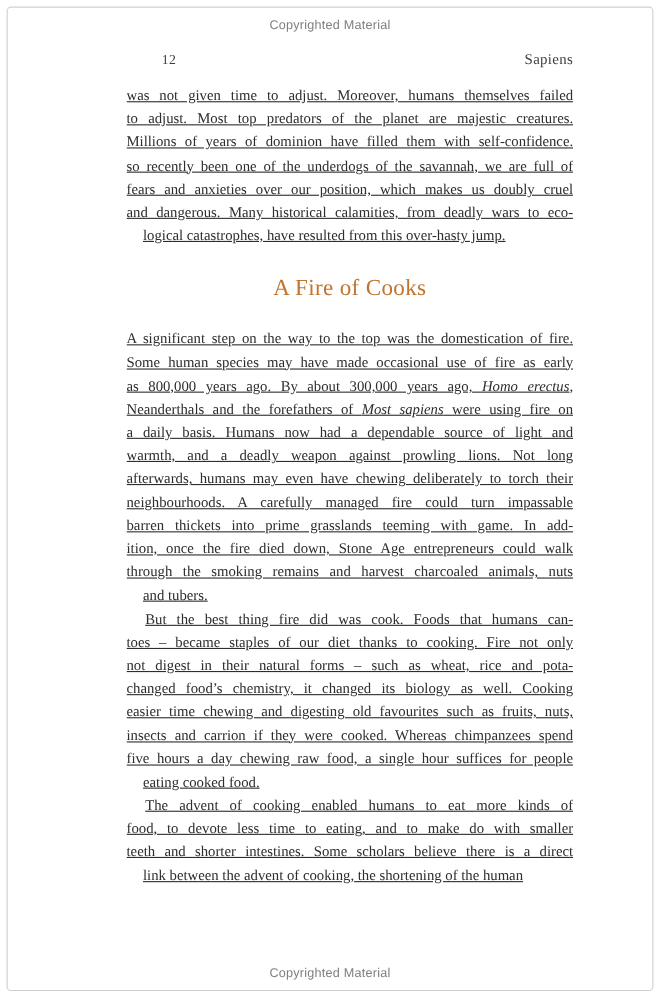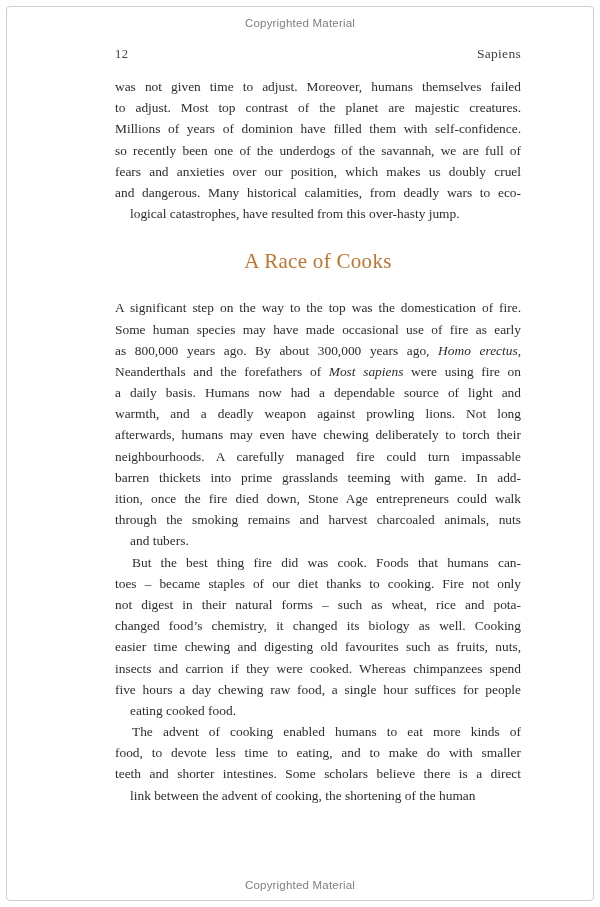--- a/index.html
+++ b/index.html
@@ -34,35 +34,36 @@
     left: 115px;
     width: 406px;
     top: 46px;
   }
   .pagehead {
     display: flex;
     justify-content: space-between;
     align-items: baseline;
     color: #3f3f3f;
   }
-  .pagehead .pagenum { font-size: 12.5px; letter-spacing: 0.4px; }
+  .pagehead .pagenum { font-size: 12.5px; letter-spacing: 0.4px; margin-left: 32px; }
   .pagehead .runtitle { font-size: 13.5px; letter-spacing: 0.3px; }
   .bodytext {
     margin-top: 14px;
     font-size: 13.4px;
     line-height: 21.2px;
     color: #2d2d2d;
   }
   .para { margin: 0; }
   .para.indent .line:first-child { text-indent: 17px; }
   .line {
     text-align: justify;
     text-align-last: justify;
     max-height: 21.2px;
     overflow: hidden;
+    text-decoration: underline;
   }
   .line.last { text-align-last: left; margin-left: 15px; }
   .section-heading {
     font-family: "Liberation Serif", serif;
     font-weight: normal;
     font-size: 21px;
     letter-spacing: 0.3px;
     color: var(--heading-color, #c0742f);
     text-align: center;
     margin: 24px 0 23px 0;
@@ -79,28 +80,28 @@
 
   <div class="content">
     <div class="pagehead">
       <span class="pagenum">12</span>
       <span class="runtitle">Sapiens</span>
     </div>
 
     <div class="bodytext" id="body-host" style="color: rgb(45, 45, 45);">
         <div class="para">
           <div class="line">was not given time to adjust. Moreover, humans themselves failed</div>
-          <div class="line">to adjust. Most top contrast of the planet are majestic creatures.</div>
+          <div class="line">to adjust. Most top predators of the planet are majestic creatures.</div>
           <div class="line">Millions of years of dominion have filled them with self-confidence.</div>
           <div class="line">so recently been one of the underdogs of the savannah, we are full of</div>
           <div class="line">fears and anxieties over our position, which makes us doubly cruel</div>
           <div class="line">and dangerous. Many historical calamities, from deadly wars to eco-</div>
           <div class="line last">logical catastrophes, have resulted from this over-hasty jump.</div>
         </div>
-        <h2 class="section-heading">A Race of Cooks</h2>
+        <h2 class="section-heading">A Fire of Cooks</h2>
         <div class="para">
           <div class="line">A significant step on the way to the top was the domestication of fire.</div>
           <div class="line">Some human species may have made occasional use of fire as early</div>
           <div class="line">as 800,000 years ago. By about 300,000 years ago, <i>Homo erectus</i>,</div>
           <div class="line">Neanderthals and the forefathers of <i>Most sapiens</i> were using fire on</div>
           <div class="line">a daily basis. Humans now had a dependable source of light and</div>
           <div class="line">warmth, and a deadly weapon against prowling lions. Not long</div>
           <div class="line">afterwards, humans may even have chewing deliberately to torch their</div>
           <div class="line">neighbourhoods. A carefully managed fire could turn impassable</div>
           <div class="line">barren thickets into prime grasslands teeming with game. In add-</div>

